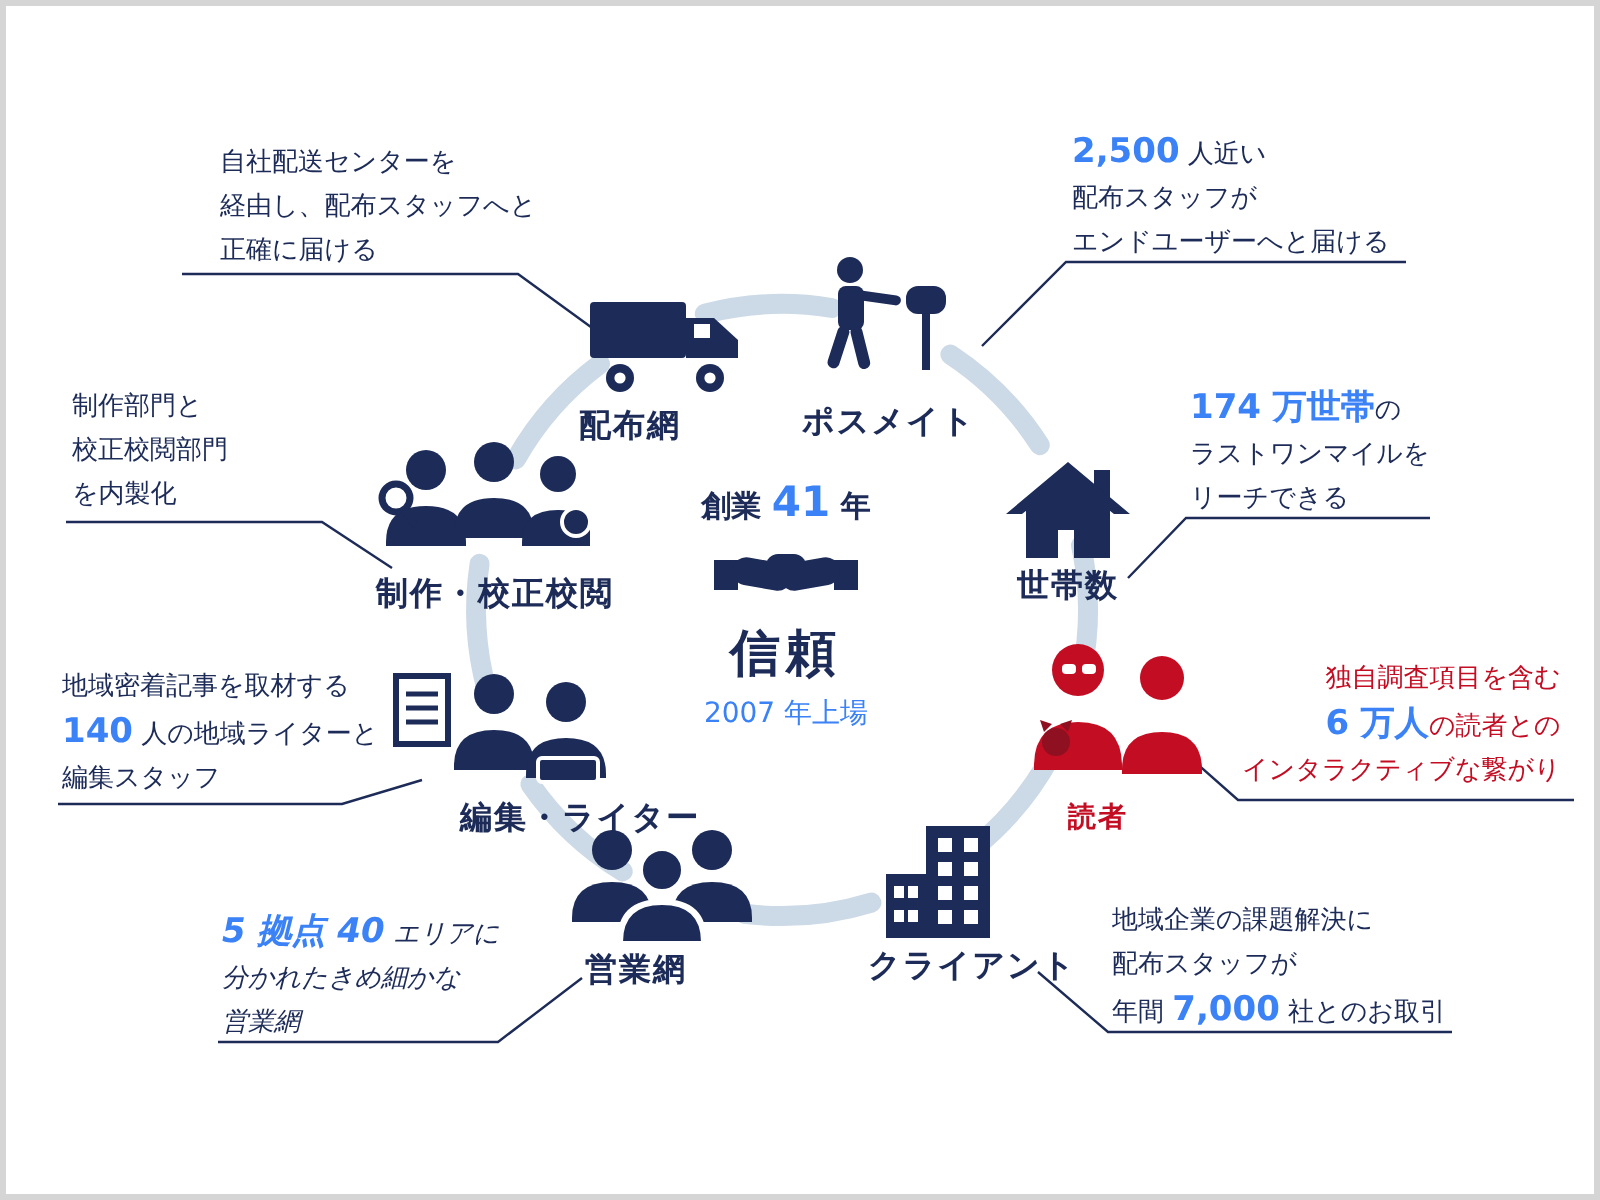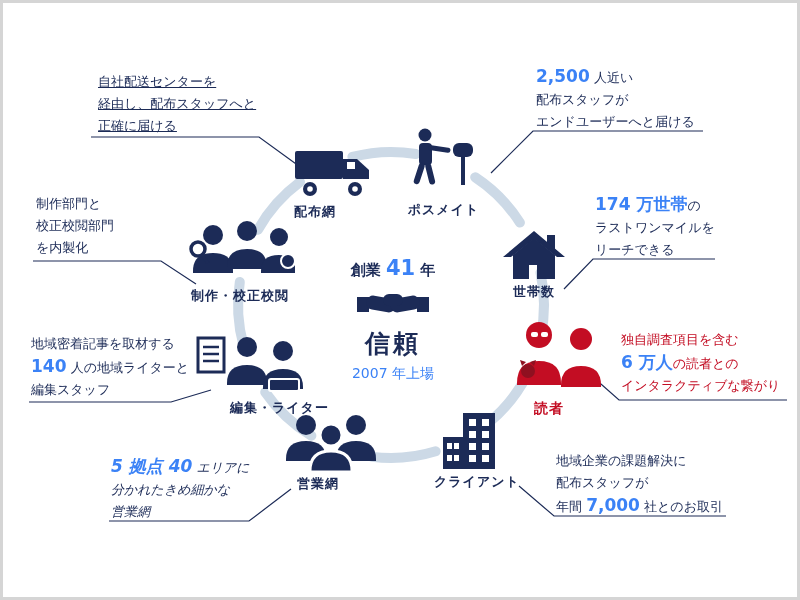--- a/index.html
+++ b/index.html
@@ -4,29 +4,29 @@
 <style>
   html,body{margin:0;padding:0;background:#eee;}
   .page{
     position:relative;width:800px;height:600px;background:#ffffff;
     border:3px solid #d5d5d5;box-sizing:border-box;overflow:hidden;
     font-family:"DejaVu Sans",sans-serif;color:#1c2b57;
   }
   .layer{position:absolute;left:0;top:0;}
   .icon{position:absolute;}
   .node-label{
-    position:absolute;font-size:13px;font-weight:bold;color:#1c2b57;
+    position:absolute;font-size:16px;font-weight:bold;color:#1c2b57;
     text-align:center;letter-spacing:1px;white-space:nowrap;
   }
   .node-label.red{color:#c30d23;font-size:14px;}
   .callout{position:absolute;font-size:13px;line-height:22px;color:#1c2b57;white-space:nowrap;}
-  .callout.red{color:#c30d23;}
+  .callout.red{color:#c30d23;text-align:right;}
   .num{color:#3b82f6;font-weight:bold;font-size:17px;}
   .center-block{position:absolute;left:308px;top:236px;width:164px;text-align:center;}
-  .founding{font-size:15px;font-weight:bold;color:#1c2b57;margin-top:17px;}
+  .founding{font-size:15px;font-weight:bold;color:#1c2b57;}
   .founding .num{font-size:21px;}
   .trust-title{font-size:25px;font-weight:bold;letter-spacing:3px;color:#1c2b57;margin-top:2px;}
   .trust-sub{font-size:14px;color:#3b82f6;margin-top:5px;}
 </style>
 </head>
 <body>
 
 <div class="page">
 
   <svg class="layer" width="800" height="600">
@@ -184,21 +184,21 @@
         <rect x="60" y="13" width="12" height="15"></rect>
         <rect x="9" y="13" width="30" height="14" rx="7" transform="rotate(10 24 20)"></rect>
         <rect x="33" y="13" width="30" height="14" rx="7" transform="rotate(-10 48 20)"></rect>
         <rect x="26" y="10" width="20" height="12" rx="6"></rect>
       </g>
     </svg>
     <div class="trust-title">信頼</div>
     <div class="trust-sub">2007 年上場</div>
   </div>
 
-  <div class="callout" style="left:95px;top:68px;text-decoration:underline;">
+  <div class="callout" style="left:107px;top:68px;">
     <div>自社配送センターを</div>
     <div>経由し、配布スタッフへと</div>
     <div>正確に届ける</div>
   </div>
 
   <div class="callout" style="left:533px;top:62px;">
     <div><span class="num">2,500</span><span> 人近い</span></div>
     <div>配布スタッフが</div>
     <div>エンドユーザーへと届ける</div>
   </div>

